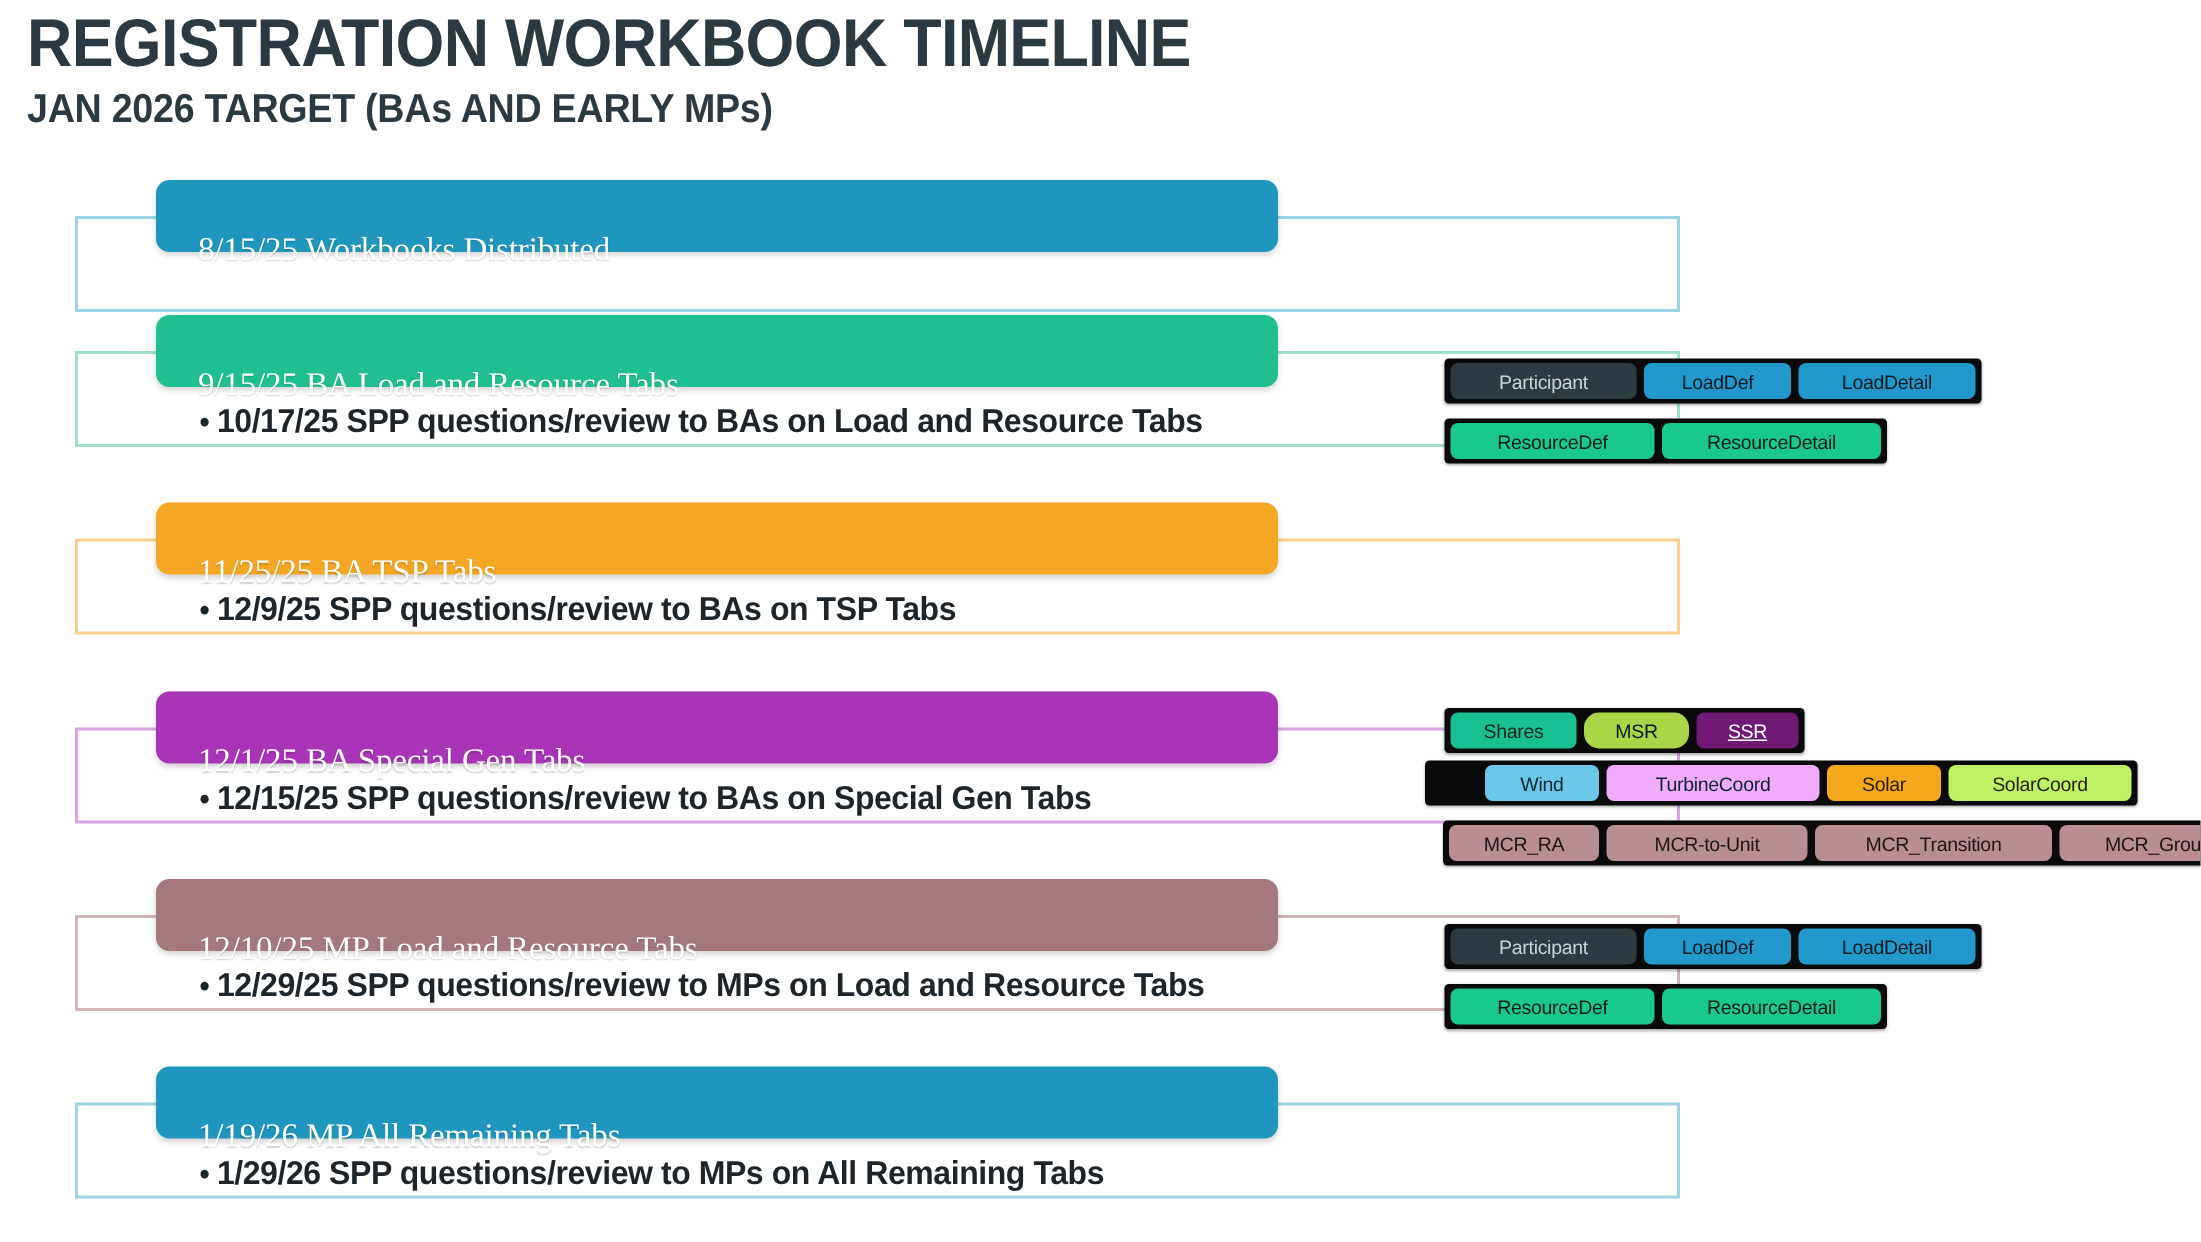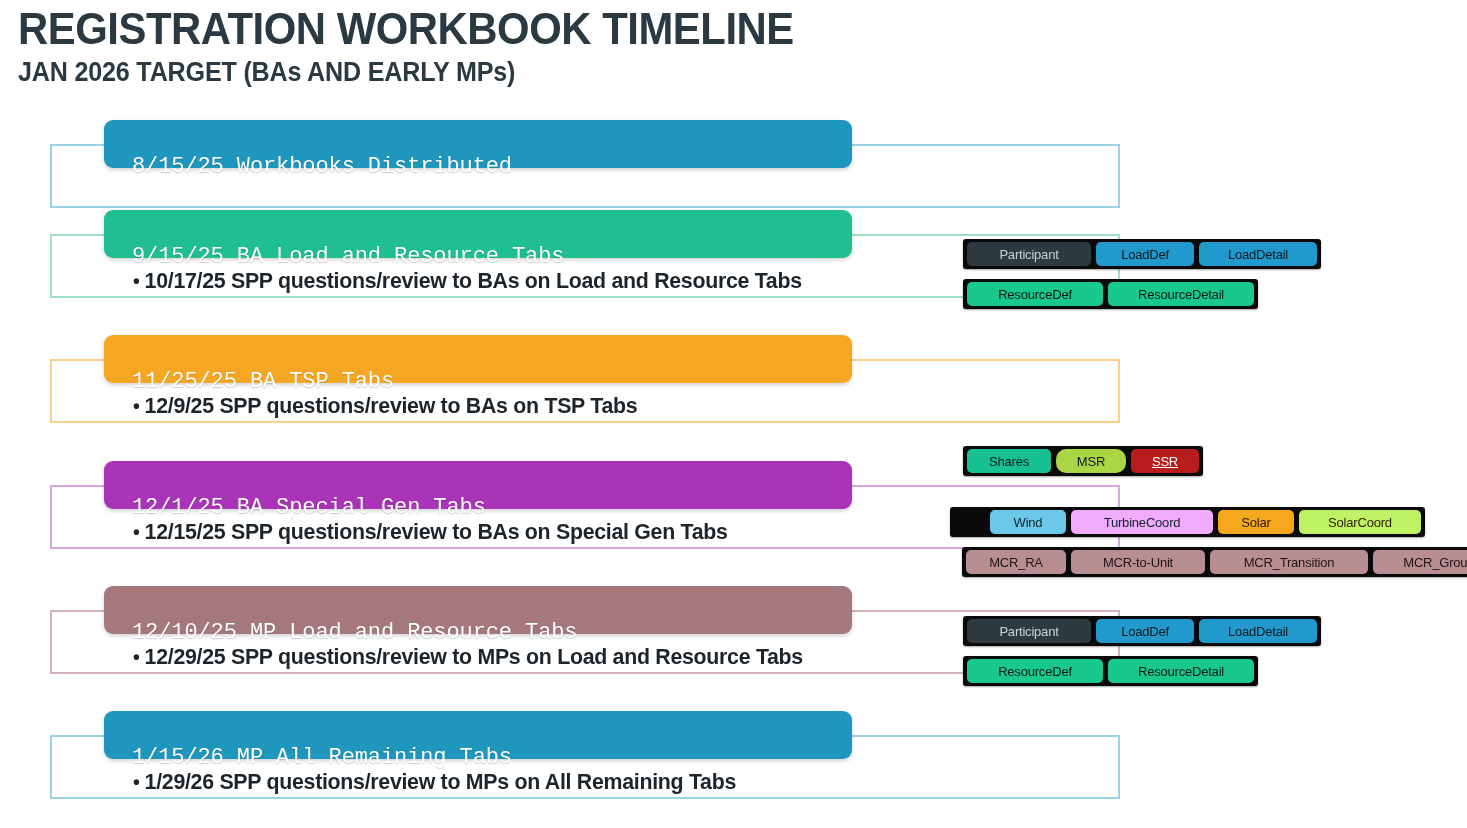--- a/index.html
+++ b/index.html
@@ -80,21 +80,21 @@
     width: 748px;
     height: 48px;
     border-radius: 9px;
     box-sizing: border-box;
     display: flex;
     align-items: center;
     box-shadow: 0 2px 4px rgba(0,0,0,0.18);
   }
   .bar-label {
     color: #ffffff;
-    font-family: Liberation Mono, monospace;
+    font-family: Liberation Serif, serif;
     font-size: 22px;
     font-weight: 400;
     letter-spacing: -0.1px;
     padding-left: 28px;
     white-space: nowrap;
     text-shadow: 0 1px 1px rgba(0,0,0,0.18);
     margin-top: 44px;
   }
 
   
@@ -178,24 +178,24 @@
       </div>
       <div class="subline"><span class="dot">• </span><span>12/9/25 SPP questions/review to BAs on TSP Tabs</span></div>
     </div>
     <div class="row" style="top: 461px;">
       <div class="frame" style="border-color: rgb(215, 166, 224);"></div>
       <div class="bar" style="background: rgb(169, 52, 184);">
         <span class="bar-label">12/1/25 BA Special Gen Tabs</span>
       </div>
       <div class="subline"><span class="dot">• </span><span>12/15/25 SPP questions/review to BAs on Special Gen Tabs</span></div>
     </div>
-    <div class="chipstrip" style="left: 963px; top: 446px;">
+    <div class="chipstrip" style="left: 963px; top: 472px;">
       <div class="chip" style="background: rgb(23, 191, 147); color: rgb(18, 36, 30); width: 66px;">Shares</div>
       <div class="chip" style="background: rgb(170, 213, 68); color: #0f172a; width: 52px; border-radius: 10px;">MSR</div>
-      <div class="chip" style="background: #b91c1c; color: rgb(255, 255, 255); width: 50px; text-decoration: underline;">SSR</div>
+      <div class="chip" style="background: #701a75; color: rgb(255, 255, 255); width: 50px; text-decoration: underline;">SSR</div>
     </div>
     <div class="chipstrip" style="left: 950px; top: 507px;">
       <div class="chip" style="background: rgb(108, 200, 232); color: rgb(16, 36, 46); width: 58px; margin-left: 36px;">Wind</div>
       <div class="chip" style="background: #f0abfc; color: rgb(16, 36, 46); width: 124px;">TurbineCoord</div>
       <div class="chip" style="background: rgb(245, 168, 28); color: rgb(42, 28, 2); width: 58px;">Solar</div>
       <div class="chip" style="background: #bef264; color: rgb(42, 28, 2); width: 104px;">SolarCoord</div>
     </div>
     <div class="chipstrip" style="left: 962px; top: 547px;">
       <div class="chip" style="background: rgb(185, 142, 146); color: rgb(31, 21, 22); width: 82px;">MCR_RA</div>
       <div class="chip" style="background: rgb(185, 142, 146); color: rgb(31, 21, 22); width: 116px;">MCR-to-Unit</div>
@@ -214,17 +214,17 @@
       <div class="chip" style="background: rgb(34, 153, 204); color: rgb(14, 26, 32); width: 80px;">LoadDef</div>
       <div class="chip" style="background: rgb(34, 153, 204); color: rgb(14, 26, 32); width: 100px;">LoadDetail</div>
     </div>
     <div class="chipstrip" style="left: 963px; top: 656px;">
       <div class="chip" style="background: rgb(25, 201, 140); color: rgb(14, 26, 32); width: 118px;">ResourceDef</div>
       <div class="chip" style="background: rgb(25, 201, 140); color: rgb(14, 26, 32); width: 128px;">ResourceDetail</div>
     </div>
     <div class="row" style="top: 711px;">
       <div class="frame" style="border-color: rgb(156, 212, 230);"></div>
       <div class="bar" style="background: rgb(31, 150, 189);">
-        <span class="bar-label">1/15/26 MP All Remaining Tabs</span>
+        <span class="bar-label">1/19/26 MP All Remaining Tabs</span>
       </div>
       <div class="subline"><span class="dot">• </span><span>1/29/26 SPP questions/review to MPs on All Remaining Tabs</span></div>
     </div>
   </div>
 
 </body></html>

